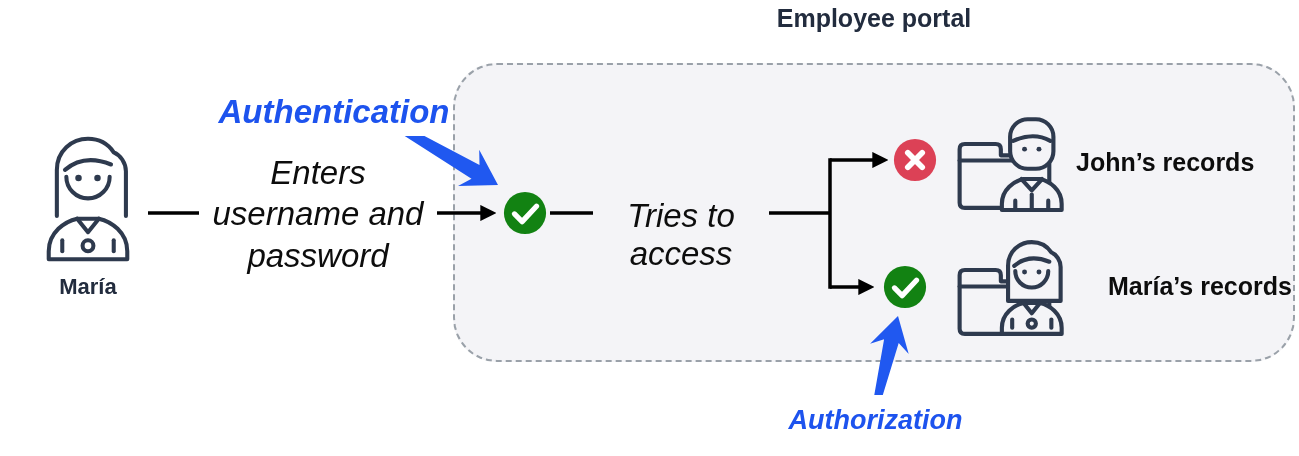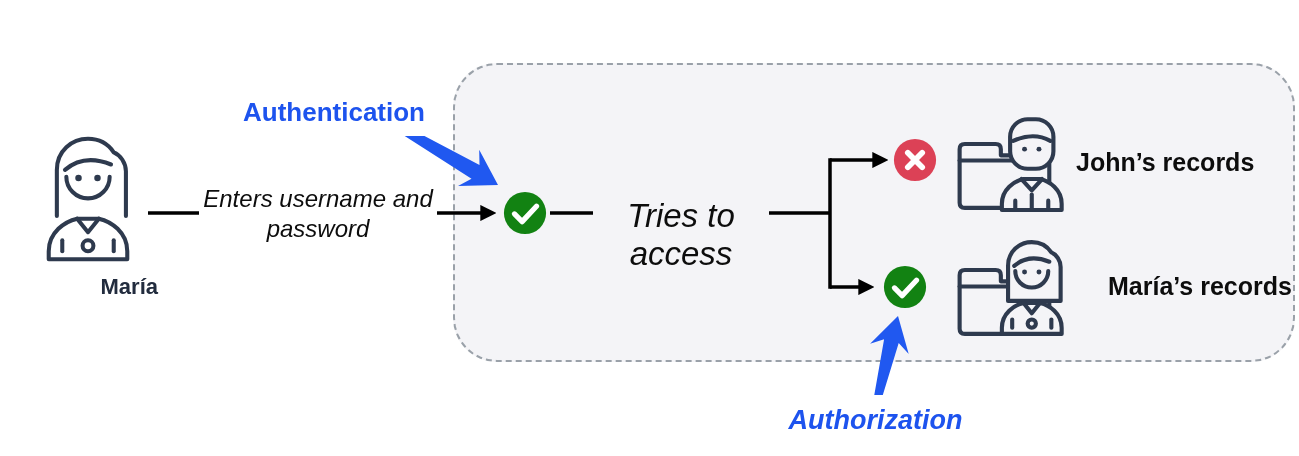--- a/index.html
+++ b/index.html
@@ -29,36 +29,36 @@
   .portal-title{
     left:453px;top:4px;width:842px;text-align:center;
     font-weight:bold;font-size:25px;color:var(--ink-dark);
   }
   .white-note{
     background:#ffffff;display:flex;align-items:center;justify-content:center;
     text-align:center;
   }
   .enters-box{
     left:199px;top:176px;width:238px;height:76px;
-    font-style:italic;font-size:24px;color:var(--ink-black);line-height:1.25;
+    font-style:italic;font-size:33px;color:var(--ink-black);line-height:1.25;
   }
   .auth-box{
     left:228px;top:88px;width:212px;height:48px;
-    font-weight:bold;font-size:26px;color:var(--accent-blue);
+    font-style:italic;font-weight:bold;font-size:33px;color:var(--accent-blue);
   }
   .authz-box{
     left:772px;top:395px;width:207px;height:51px;
     font-style:italic;font-weight:bold;font-size:27px;color:var(--accent-blue);
   }
   .tries-label{
     left:595px;top:197px;width:172px;text-align:center;
     font-style:italic;font-size:33px;color:var(--ink-black);
   }
   .maria-label{
-    left:18px;top:274px;width:140px;text-align:right;
+    left:18px;top:274px;width:140px;text-align:center;
     font-weight:bold;font-size:22px;color:var(--ink-dark);
   }
   .record-label{
     font-weight:bold;font-size:25px;color:var(--ink-black);white-space:nowrap;
   }
   .record-label.john{left:1076px;top:148px;}
   .record-label.maria{left:1108px;top:272px;}
   svg{display:block;}
   .ink-bg{fill:var(--portal-fill);}
   .conn{stroke:var(--line-black);stroke-width:3.5;fill:none;}
@@ -81,20 +81,21 @@
     <line class="conn" x1="550" y1="213" x2="593" y2="213"></line>
     <line class="conn" x1="769" y1="213" x2="830" y2="213"></line>
     <line class="conn" x1="830" y1="160" x2="830" y2="287" stroke-linecap="square"></line>
     <line class="conn" x1="830" y1="160" x2="882" y2="160" marker-end="url(#ah)"></line>
     <line class="conn" x1="830" y1="287" x2="868" y2="287" marker-end="url(#ah)"></line>
 
     <polygon class="blue-arrow" points="404.7,135.9 471.5,178.8 458.0,186.0 498,185 479.2,149.8 479.5,165.0 409.3,128.1"></polygon>
     <polygon class="blue-arrow" points="881.9,398 898.7,343 908.7,354 898,316 870.1,343.8 884.1,339.2 874.1,396"></polygon>
   </svg>
 
+  <div class="abs portal-title">Employee portal</div>
 
   <svg class="abs" style="left:46px;top:132px" width="84" height="130" viewBox="0 0 62 96">
     <g fill="none" stroke="var(--icon-stroke)" stroke-width="3" stroke-linecap="round" stroke-linejoin="round">
       <path d="M8 62 V28 C8 14 19 5 31 5 c9 0 15 4 19 10 c5 2 9 8 9 14 v33" fill="#ffffff"></path>
       <path d="M15 33 a16 16 0 0 0 32 0"></path>
       <path d="M14 28 q14 -12 34 -4"></path>
       <circle cx="24" cy="34" r="2.4" fill="var(--icon-stroke)" stroke="none"></circle>
       <circle cx="38" cy="34" r="2.4" fill="var(--icon-stroke)" stroke="none"></circle>
       <path d="M2 94 V88 c0-14 12-22 21-24 h16 c9 2 21 10 21 24 v6 Z" fill="#ffffff"></path>
       <path d="M23 64 l8 10 l8 -10"></path>

